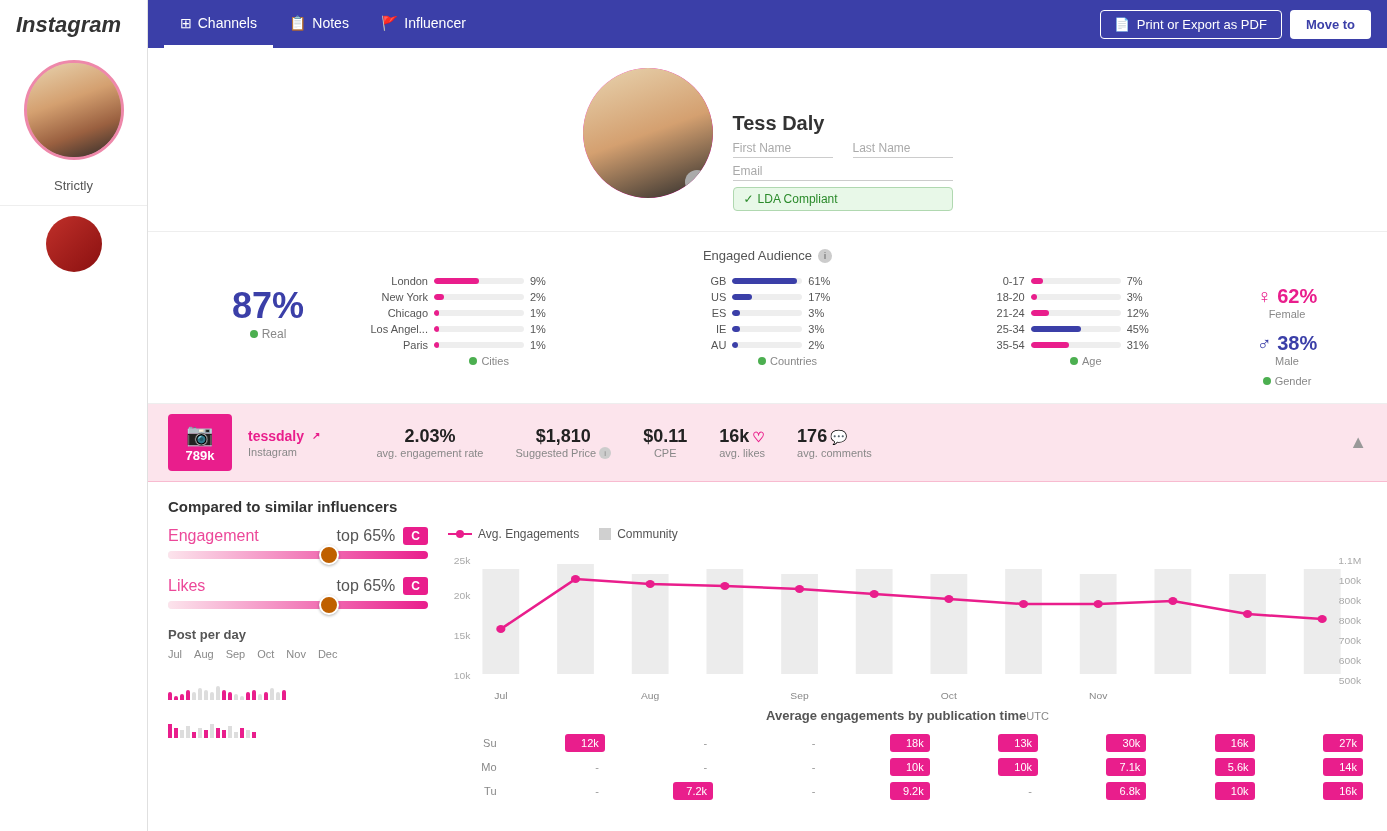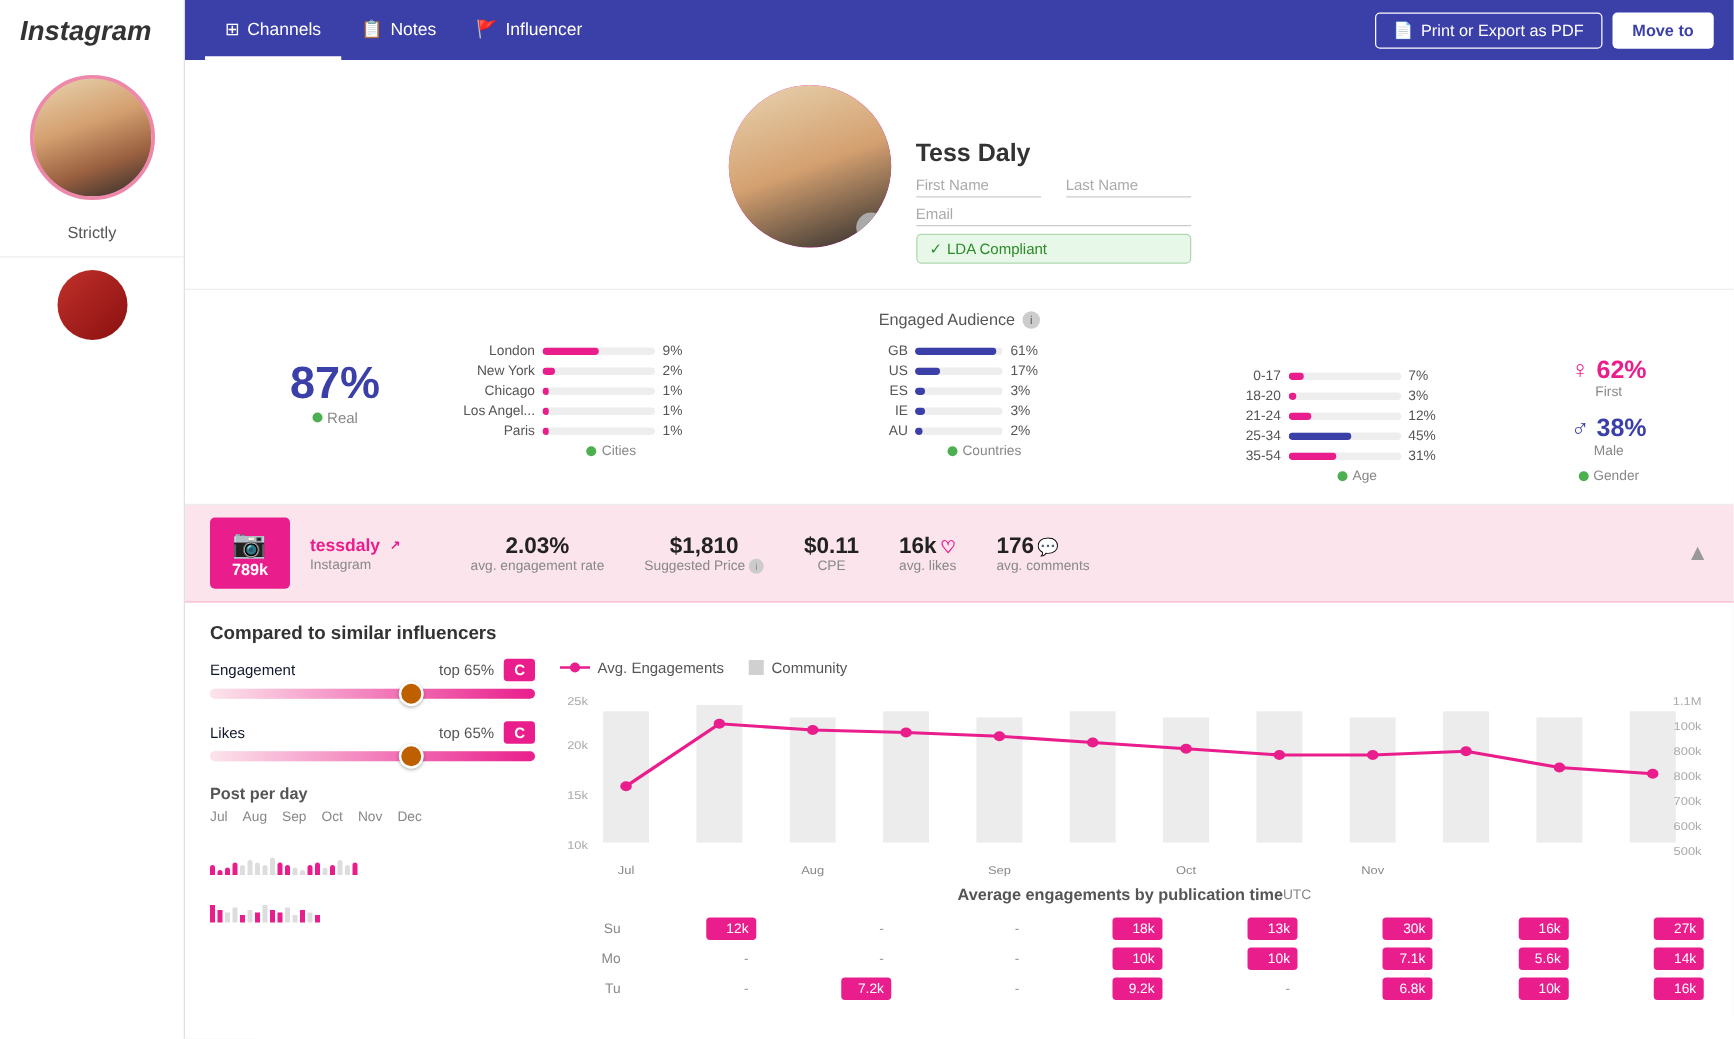--- a/index.html
+++ b/index.html
@@ -139,28 +139,28 @@
     
     .analytics-section { padding: 16px 20px; flex: 1; overflow: auto; }
     .analytics-title { font-size: 15px; font-weight: 600; color: #333; margin-bottom: 12px; }
 
     .comparison-grid { display: flex; gap: 20px; }
     .comparison-left { width: 260px; flex-shrink: 0; }
     .comparison-right { flex: 1; }
 
     .metric-row { margin-bottom: 18px; }
     .metric-header { display: flex; align-items: center; justify-content: space-between; margin-bottom: 4px; }
-    .metric-label { font-size: 12px; color: #0f172a; }
+    .metric-label { font-size: 16px; color: #ec4899; }
     .metric-badge { padding: 2px 8px; border-radius: 3px; font-size: 12px; font-weight: 600; }
     .badge-c { background: #e91e8c; color: #fff; }
     .badge-d { background: #e91e8c; color: #fff; }
     .metric-range { position: relative; height: 8px; background: #eee; border-radius: 4px; margin: 6px 0; }
     .metric-range-fill { position: absolute; left: 0; top: 0; height: 100%; background: linear-gradient(to right, #fce4ec, #e91e8c); border-radius: 4px; }
     .metric-thumb { position: absolute; top: -6px; width: 20px; height: 20px; border-radius: 50%; background: #bf6000; border: 2px solid #fff; box-shadow: 0 1px 3px rgba(0,0,0,0.3); }
-    .metric-value { font-size: 12px; color: #555; }
+    .metric-value { font-size: 16px; color: #555; }
 
     
     .post-day-title { font-size: 13px; color: #555; font-weight: 600; margin-top: 12px; margin-bottom: 6px; }
 
     
     .chart-legend { display: flex; gap: 20px; align-items: flex-start; margin-bottom: 8px; }
     .chart-legend-item { display: flex; align-items: center; gap: 6px; font-size: 12px; color: #555; }
     .legend-line { width: 24px; height: 2px; background: #e91e8c; position: relative; }
     .legend-line::before { content: ''; position: absolute; left: 50%; top: -3px; transform: translateX(-50%); width: 8px; height: 8px; border-radius: 50%; background: #e91e8c; }
     .legend-bar-sample { width: 12px; height: 12px; background: #d0d0d0; }
@@ -321,21 +321,21 @@
               <div class="bar-fill blue" style="width:6px;"></div>
             </div>
           <span class="bar-value">2%</span>
         </div>
         <div class="audience-section-label">
           <span class="legend-dot" style="background:#4caf50;"></span>
           <span>Countries</span>
         </div>
       </div>
 
-      <div class="audience-bars" style="margin-left:16px;margin-top:20px;">
+      <div class="audience-bars" style="margin-left:16px;">
         <div class="bar-row">
           <span class="bar-label">0-17</span>
           <div class="bar-track">
               <div class="bar-fill pink" style="width:12px;"></div>
             </div>
           <span class="bar-value">7%</span>
         </div>
         <div class="bar-row">
           <span class="bar-label">18-20</span>
           <div class="bar-track">
@@ -367,21 +367,21 @@
         <div class="audience-section-label">
           <span class="legend-dot" style="background:#4caf50;"></span>
           <span>Age</span>
         </div>
       </div>
 
       <div class="gender-section">
         <div style="color:#e91e8c;font-size:20px;font-weight:700;">
           ♀ <span>62%</span>
         </div>
-        <div style="font-size:11px;color:#888;">First</div>
+        <div style="font-size:11px;color:#888;">Female</div>
         <div style="color:#3b3fa8;font-size:20px;font-weight:700;margin-top:12px;">
           ♂ <span>38%</span>
         </div>
         <div style="font-size:11px;color:#888;">Male</div>
         <div class="audience-section-label" style="margin-top:8px;">
           <span class="legend-dot" style="background:#4caf50;"></span>
           <span>Gender</span>
         </div>
       </div>
     </div>

